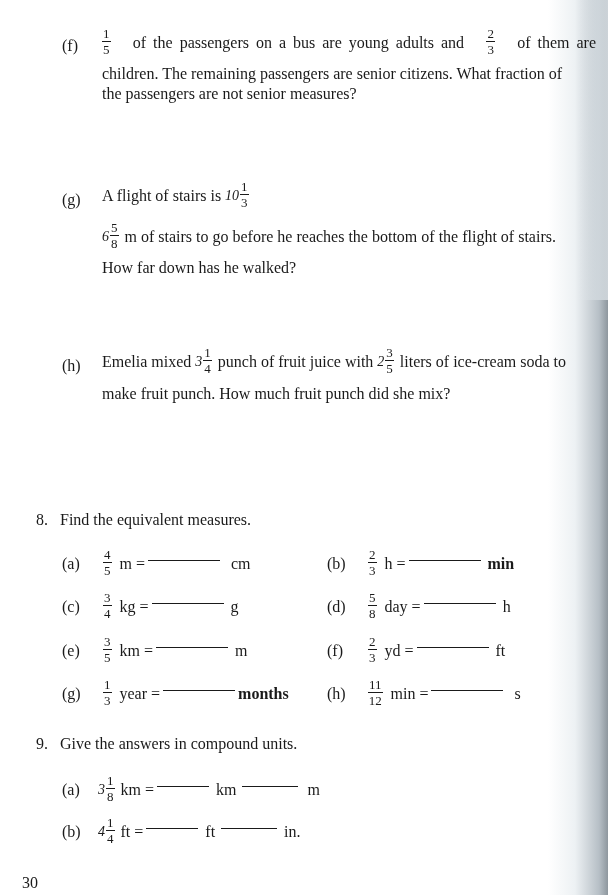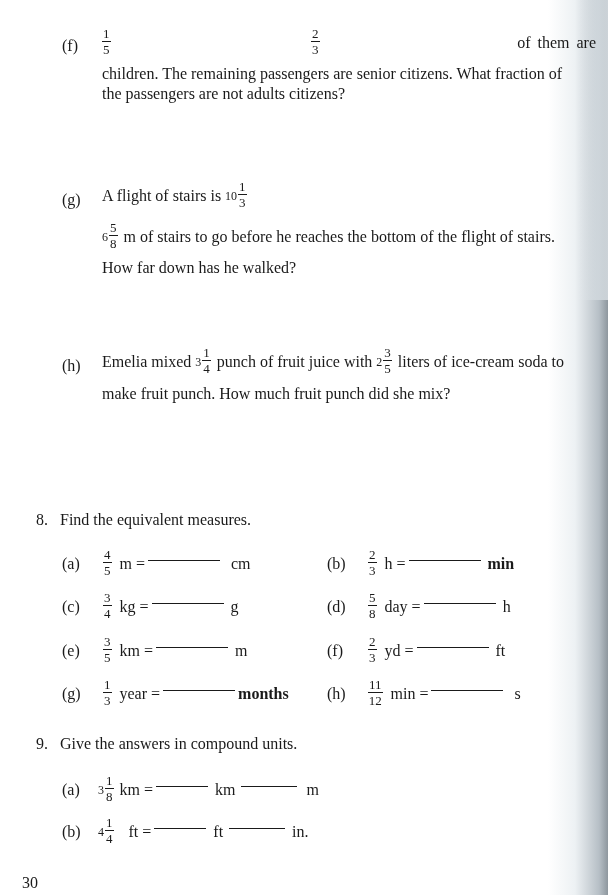--- a/index.html
+++ b/index.html
@@ -22,49 +22,50 @@
     .txt { font-size: 16px; line-height: 20px; }
     .label { font-size: 16px; }
     .frac {
       display: inline-flex; flex-direction: column; align-items: center;
       vertical-align: middle; font-size: 13px; line-height: 13px;
       margin: 0 3px; position: relative; top: -1px;
     }
     .frac .num { padding: 0 1px 1px; border-bottom: 1px solid #1a1a1a; }
     .frac .den { padding-top: 1px; }
     .mixed { display: inline-flex; align-items: center; }
-    .whole { font-size: 12px; }
+    .whole { font-size: 14px; font-style: italic; }
     .blank {
       display: inline-block; border-bottom: 1.3px solid #1a1a1a;
       vertical-align: baseline; height: 1px; margin: 0 3px;
       position: relative; top: -4px;
     }
     .q-row { display: flex; align-items: center; }
   </style>
 </head>
 <body>
 
 <div class="page-shadow"></div>
 <div class="page-shadow-top"></div>
 
 <div>
   <span class="abs label" style="left:62px; top:37px;">(f)</span>
   <div class="abs txt q-row" style="left:102px; top:28px; width:494px; justify-content:space-between;">
     <span class="frac" style="margin-left:0;">
       <span class="num">1</span>
       <span class="den">5</span>
     </span>
+    <span style="word-spacing:3px;">of the passengers on a bus are young adults and</span>
     <span class="frac">
       <span class="num">2</span>
       <span class="den">3</span>
     </span>
     <span style="word-spacing:3px;">of them are</span>
   </div>
   <div class="abs txt" style="left:102px; top:64px;">children. The remaining passengers are senior citizens. What fraction of</div>
-  <div class="abs txt" style="left:102px; top:84px;">the passengers are not  adults citizens?</div>
+  <div class="abs txt" style="left:102px; top:84px;">the passengers are not  senior measures?</div>
 </div>
 
 <div>
   <span class="abs label" style="left:62px; top:191px;">(g)</span>
   <div class="abs txt q-row" style="left:102px; top:181px;">
     <span>A flight of stairs is</span>
     <span class="mixed" style="margin-left:4px;">
       <span class="whole">10</span>
       <span class="frac" style="margin-left:1px;">
         <span class="num">1</span>
@@ -224,21 +225,21 @@
 
   <div class="abs q-row txt" style="left:62px; top:817px;">
     <span style="width:36px; display:inline-block;">(b)</span>
     <span class="mixed">
       <span class="whole">4</span>
       <span class="frac" style="margin-left:1px;">
           <span class="num">1</span>
           <span class="den">4</span>
         </span>
     </span>
-    <span style="margin-left:12px;">ft =</span>
+    <span style="margin-left:3px;">ft =</span>
     <span class="blank" style="width:52px;"></span>
     <span style="margin-left:4px;">ft</span>
     <span class="blank" style="width:56px; margin-left:6px;"></span>
     <span style="margin-left:4px;">in.</span>
   </div>
 </div>
 
 <span class="abs txt" style="left:22px; top:873px;">30</span>
 
 </body></html>

